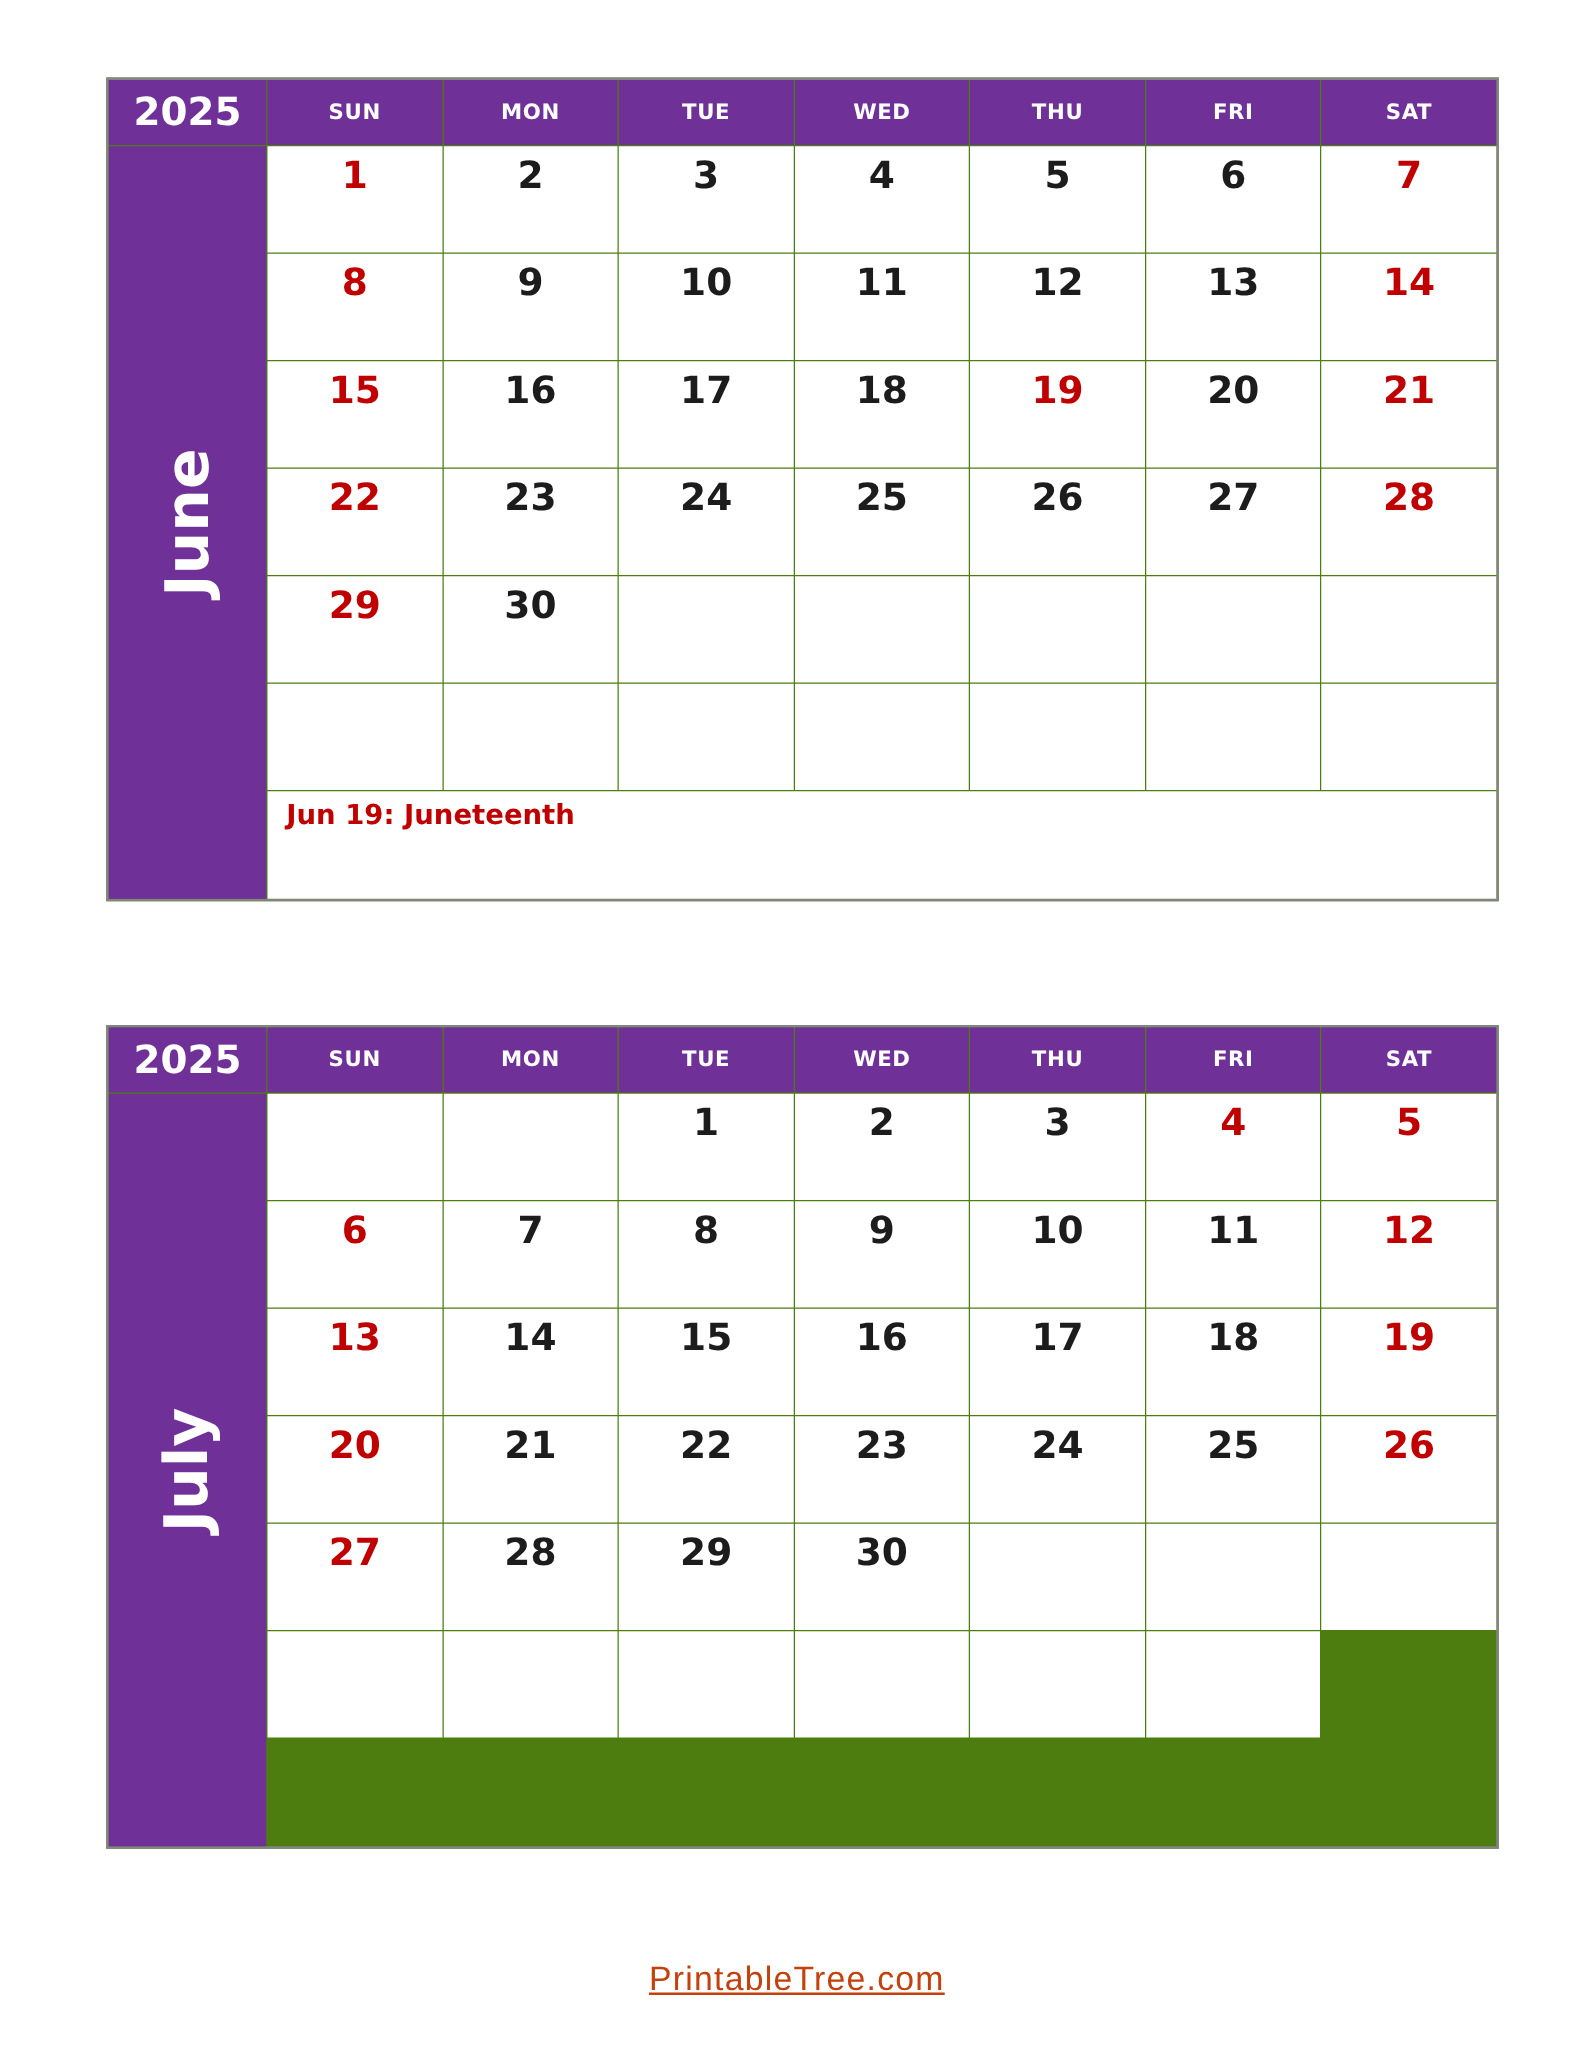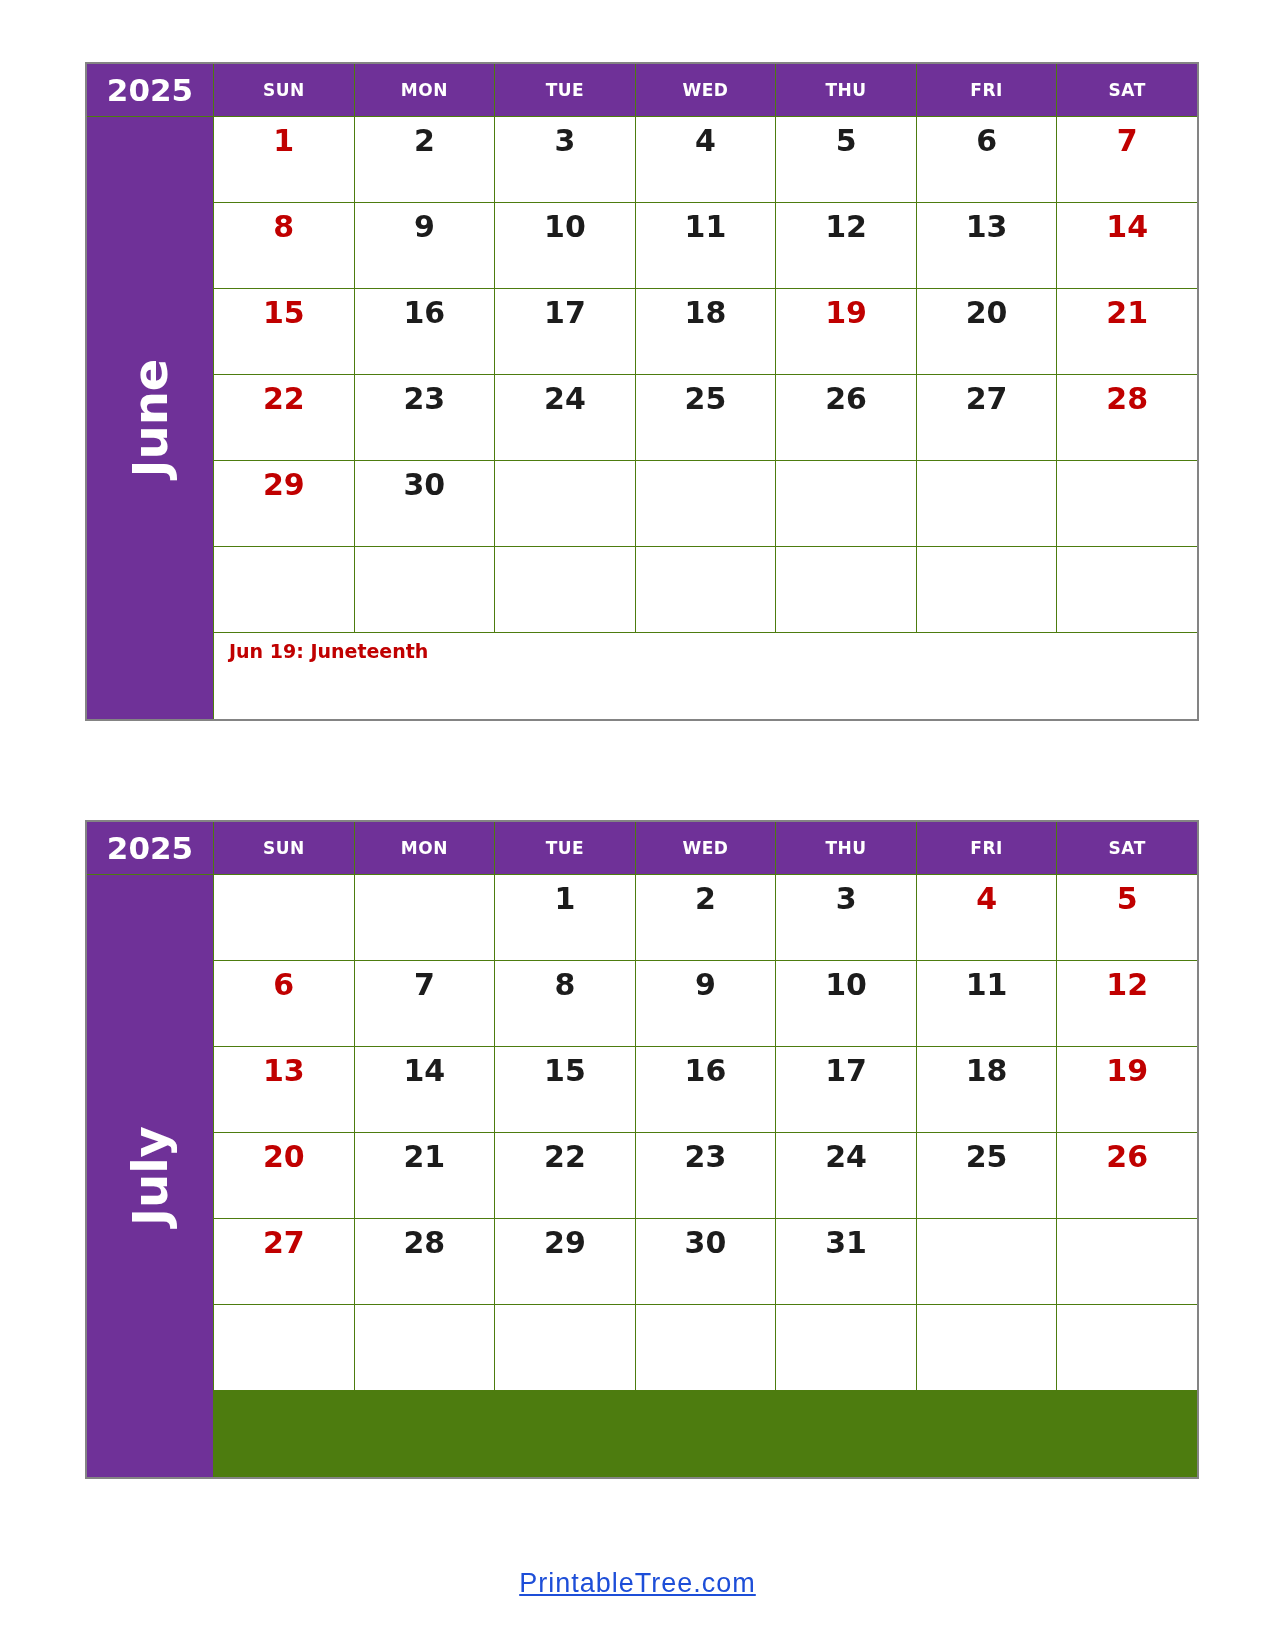--- a/index.html
+++ b/index.html
@@ -67,36 +67,36 @@
     color: #1c1c1c;
     box-sizing: border-box;
   }
   .day.red { color: #c00000; }
 
   .holiday {
     grid-column: 2 / -1;
     grid-row: 8;
     color: #c00000;
     font-weight: bold;
-    font-size: 19px;
+    font-size: 22px;
     padding: 7px 0 6px 15px;
     box-sizing: border-box;
   }
 
   .footer {
     position: absolute;
     top: 1568px;
     left: 0;
     width: 1275px;
     text-align: center;
   }
   .footer a {
     font-family: "Liberation Sans", sans-serif;
     font-size: 27px;
-    color: #1d4ed8;
+    color: #c2410c;
     text-decoration: underline;
     font-weight: normal;
     letter-spacing: 1px;
   }
 </style>
 </head>
 <body>
 
 <div class="cal cal-june">
   <div class="cell hdr year">2025</div>
@@ -192,21 +192,20 @@
     <div class="cell day">21</div>
     <div class="cell day">22</div>
     <div class="cell day">23</div>
     <div class="cell day">24</div>
     <div class="cell day">25</div>
     <div class="cell day red">26</div>
     <div class="cell day red">27</div>
     <div class="cell day">28</div>
     <div class="cell day">29</div>
     <div class="cell day">30</div>
-    <div class="cell day">31</div>
     <div class="cell day"></div>
     <div class="cell day"></div>
     <div class="cell day"></div>
     <div class="cell day"></div>
     <div class="cell day"></div>
     <div class="cell day"></div>
     <div class="cell day"></div>
     <div class="cell day"></div>
     <div class="cell day"></div>
 </div>

